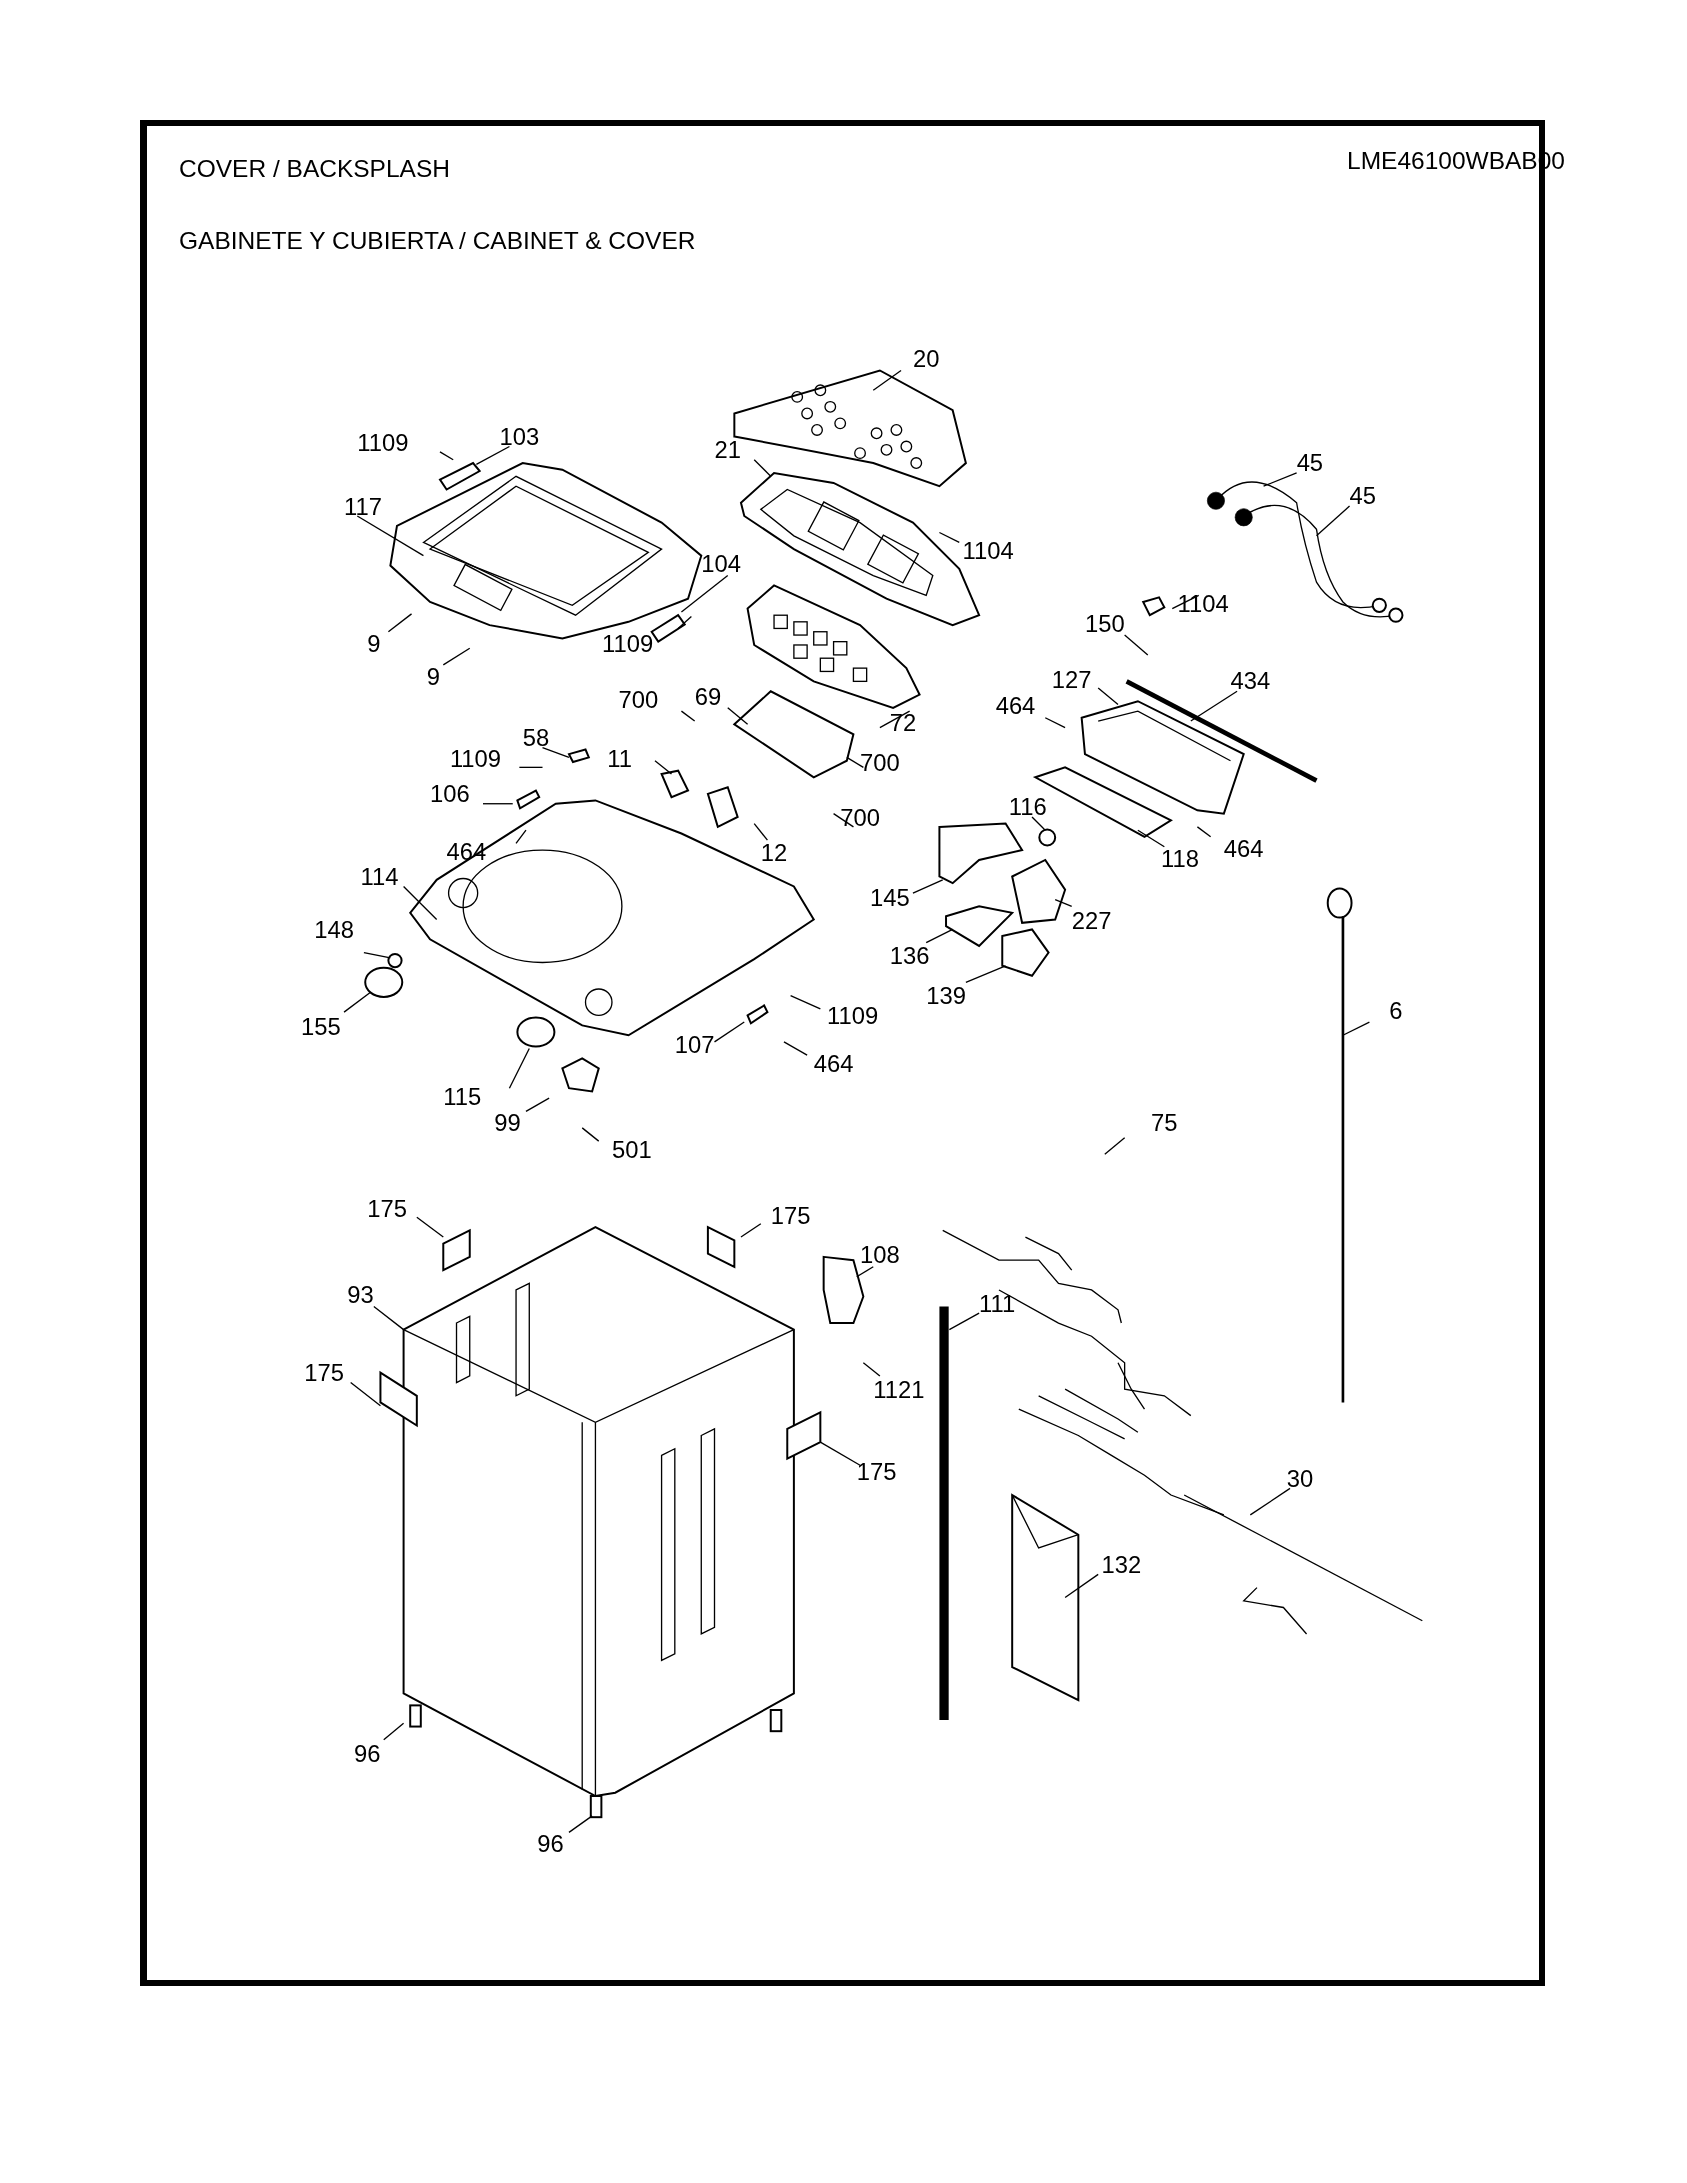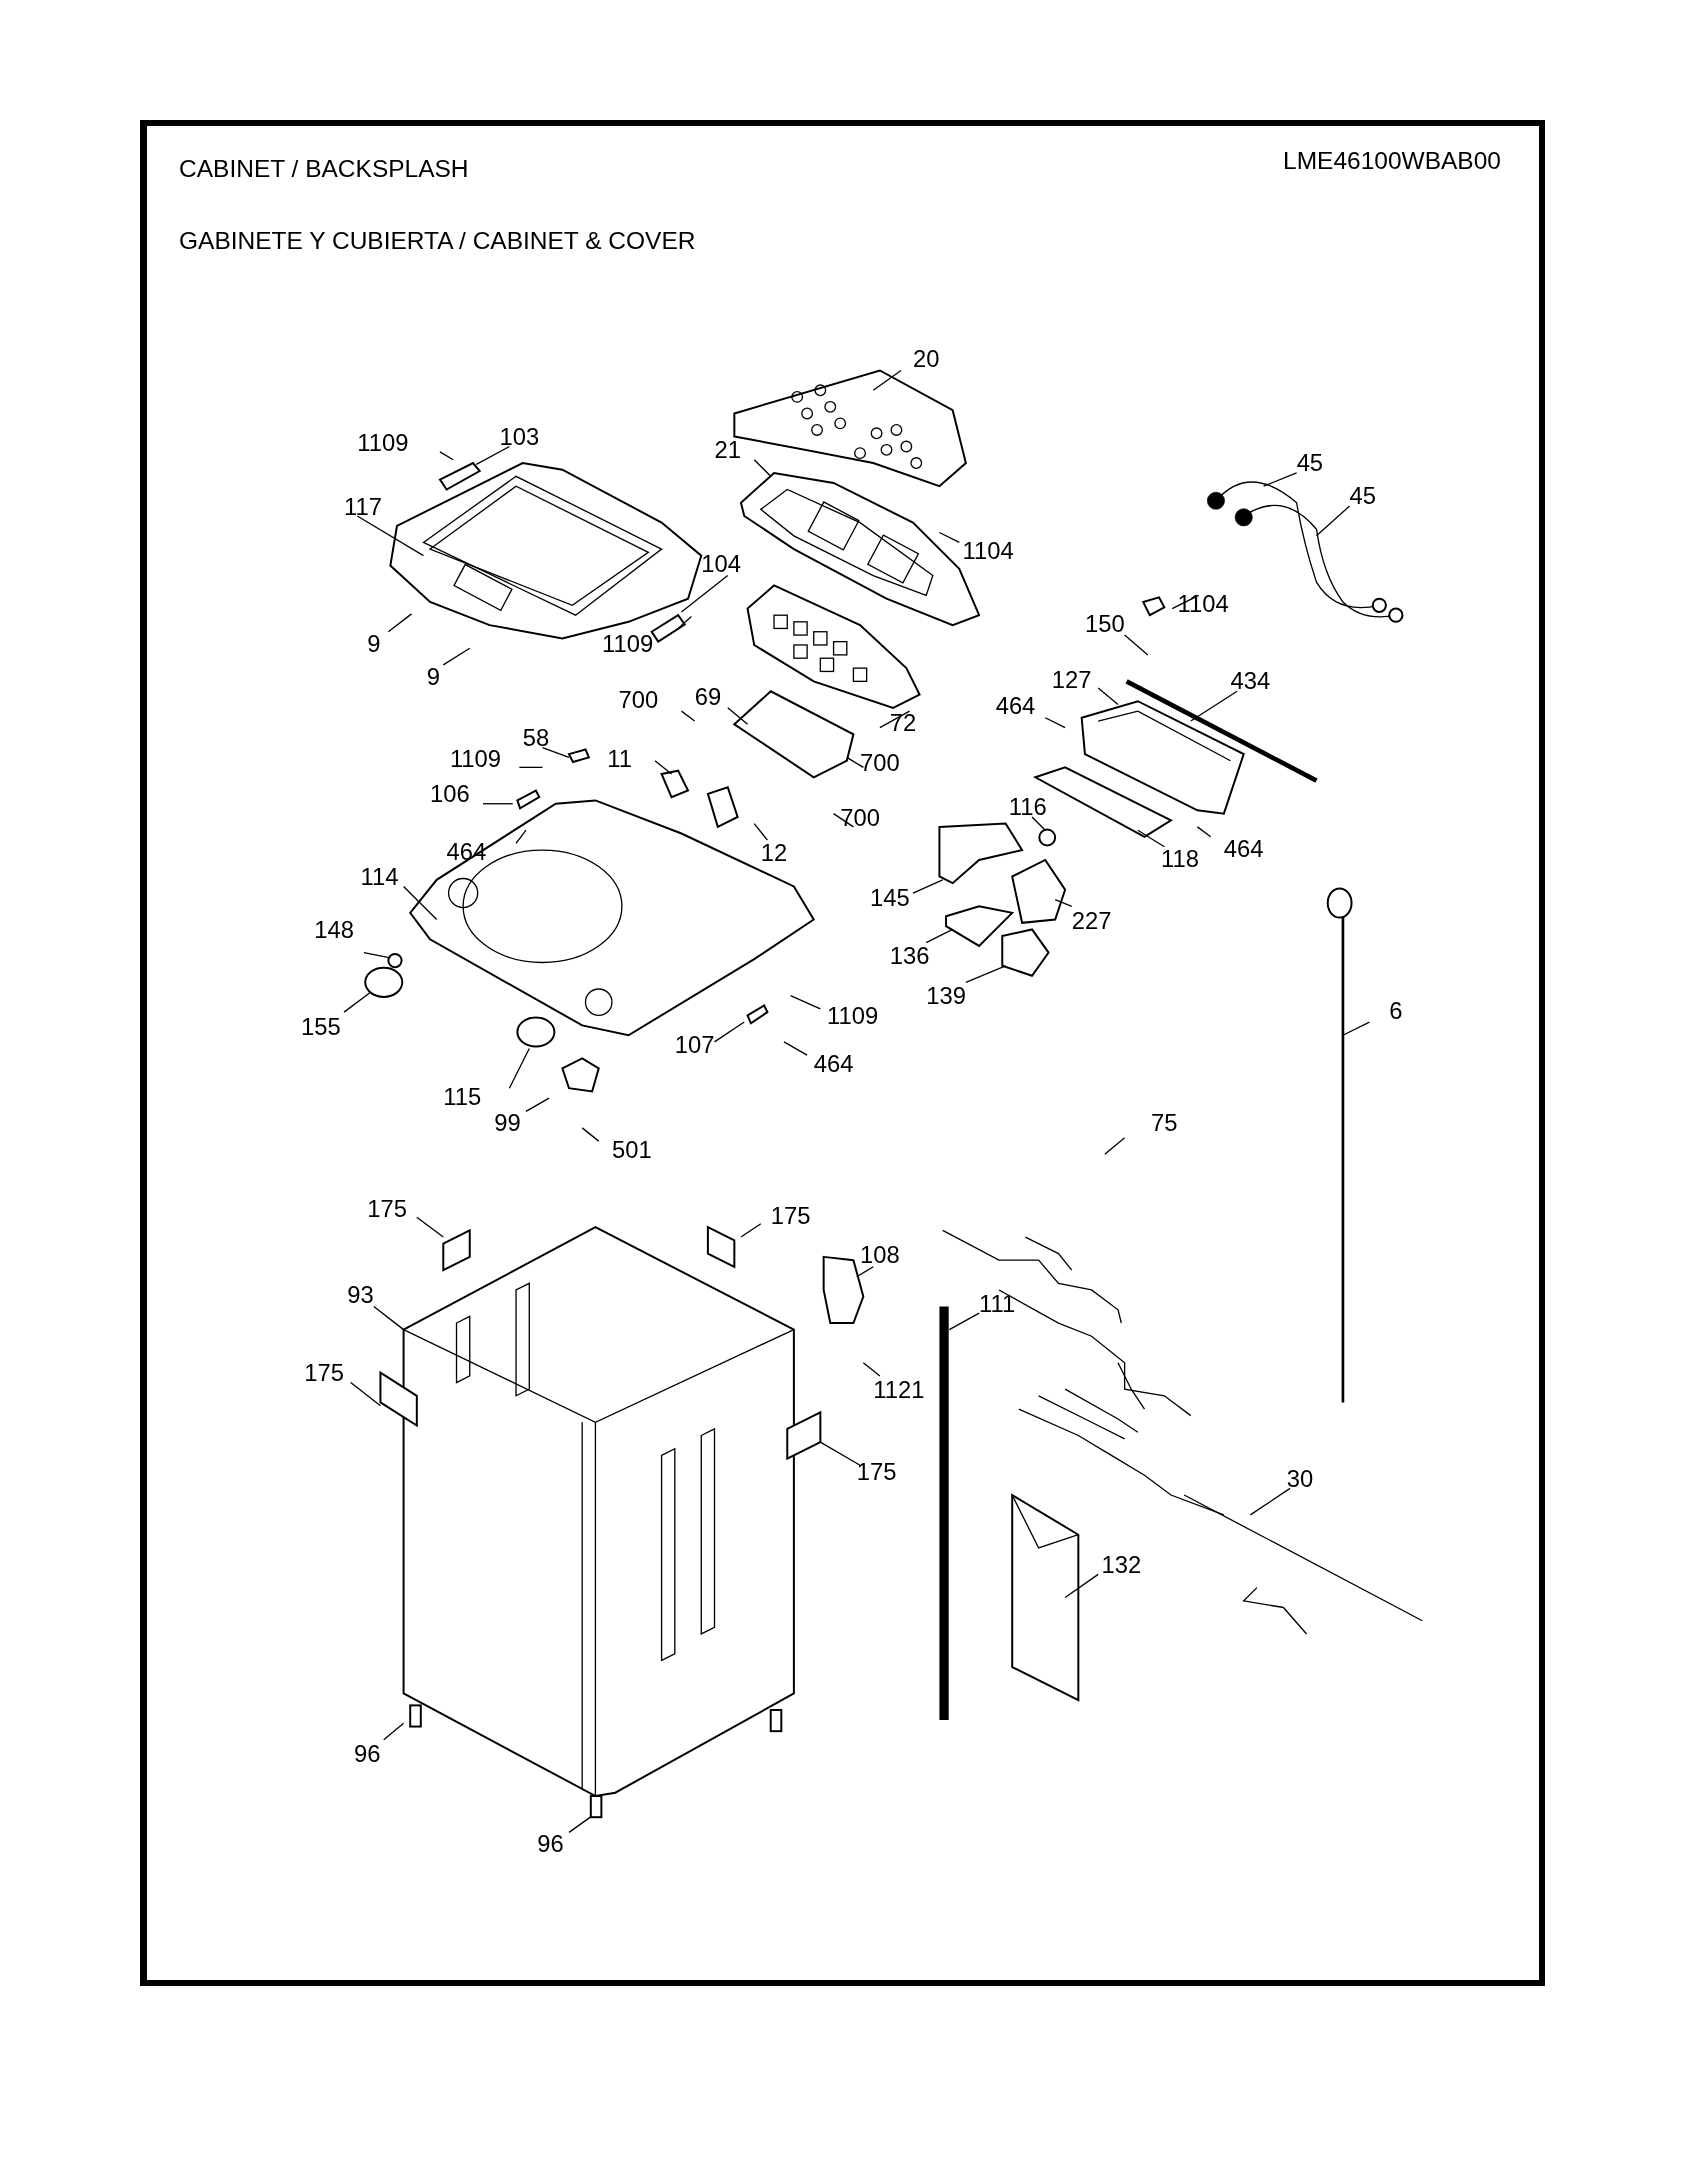--- a/index.html
+++ b/index.html
@@ -3,33 +3,33 @@
 <meta charset="utf-8">
 <style>
   html, body { margin:0; padding:0; background:#ffffff; }
   body { width:1687px; height:2183px; position:relative; overflow:hidden;
          font-family:"Liberation Sans", sans-serif; color:#000; }
   #frame { position:absolute; left:140px; top:120px; width:1405px; height:1866px;
            border:6px solid #000; border-left-width:7.3px; box-sizing:border-box; }
   .hdr { position:absolute; font-size:24.5px; line-height:1; white-space:nowrap; }
   #title1 { left:179px; top:157px; }
   #title2 { left:179px; top:189px;margin-top:40px; }
-  #model  { left:1283px; top:149px; }
+  #model  { left:1347px; top:149px; }
   svg#diagram { position:absolute; left:0; top:0; }
   .lbl { font-family:"Liberation Sans", sans-serif; font-size:36px; fill:#000; }
   .ld { stroke:#000; stroke-width:2; fill:none; }
   .part { stroke:#000; stroke-width:3; fill:#fff; }
   .thin { stroke:#000; stroke-width:2; fill:none; }
   .dark { fill:#000; stroke:#000; }
 </style>
 </head>
 <body>
 
 <div id="frame"></div>
-<div class="hdr" id="title1">CABINET / BACKSPLASH</div>
+<div class="hdr" id="title1">COVER / BACKSPLASH</div>
 <div class="hdr" id="title2">GABINETE Y CUBIERTA / CABINET &amp; COVER</div>
 <div class="hdr" id="model">LME46100WBAB00</div>
 
 <svg id="diagram" width="1687" height="2183" viewBox="0 0 2550 3300">
 
   <g>
     <path class="part" d="M1110 625 L1330 560 L1440 620 L1460 700 L1420 735 L1320 700 Q1220 680 1110 660 Z"></path>
     <circle class="thin" cx="1205" cy="600" r="8"></circle>
       <circle class="thin" cx="1240" cy="590" r="8"></circle>
     <circle class="thin" cx="1220" cy="625" r="8"></circle>

